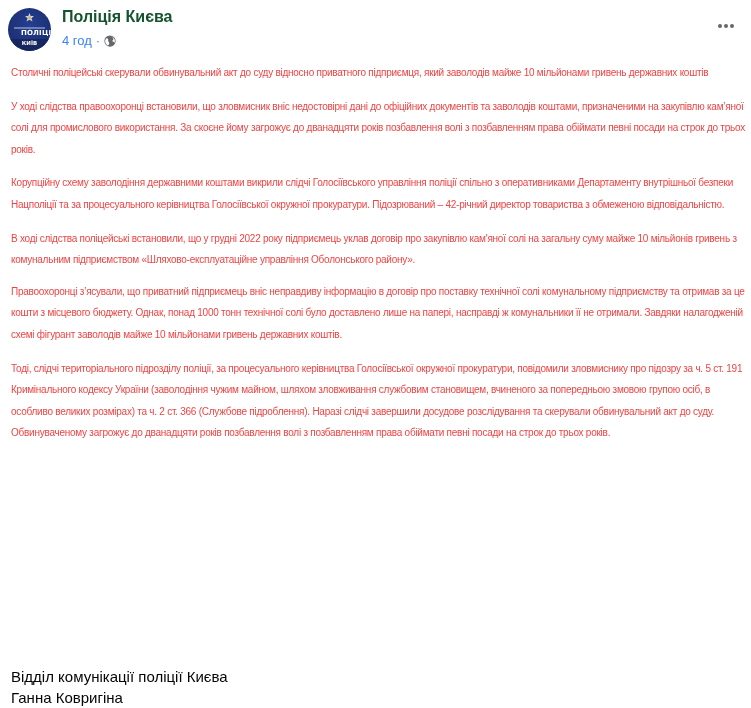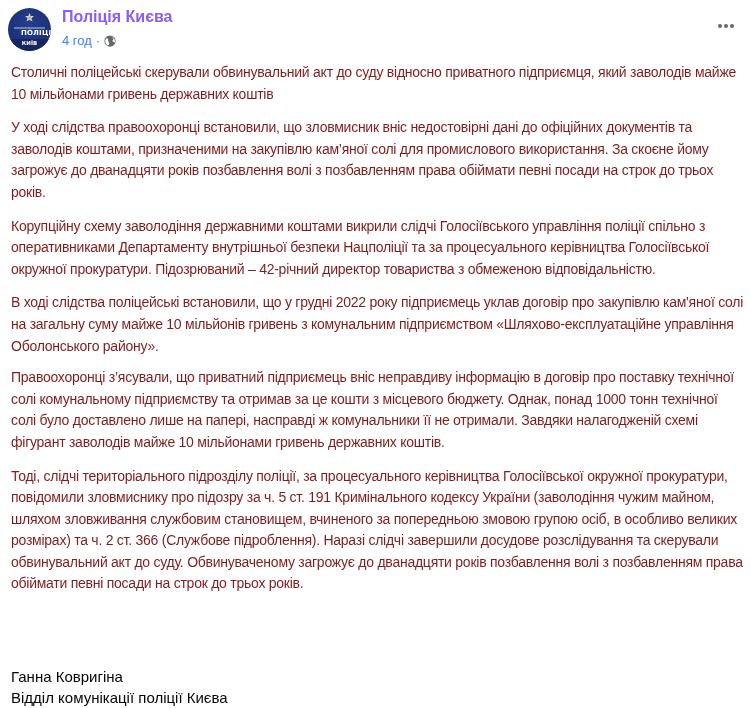--- a/index.html
+++ b/index.html
@@ -62,21 +62,21 @@
     color: #ffffff;
     font-weight: bold;
     line-height: 9px;
     font-family: "DejaVu Sans", sans-serif;
   }
   .page-name {
     position: absolute;
     left: 62px; top: 8px;
     font-size: 16px;
     font-weight: bold;
-    color: #8b5cf6;
+    color: #14532d;
     cursor: pointer;
   }
   .meta {
     position: absolute;
     left: 62px; top: 33px;
     font-size: 13px;
     color: #3b82f6;
     display: flex;
     align-items: center;
   }
@@ -98,23 +98,23 @@
     width: 4px; height: 4px;
     border-radius: 50%;
     background: #65676b;
     margin: 0 1px;
     display: inline-block;
   }
   .post-body {
     position: absolute;
     left: 11px; top: 62px;
     width: 735px;
-    font-size: 14px;
+    font-size: 10px;
     line-height: 21.6px;
-    color: #7f1d1d;
+    color: #ef4444;
     letter-spacing: -0.25px;
   }
   .post-body p {
     margin: 0 0 12px 0;
   }
   .post-body p.tight { margin-bottom: 10px; }
   .signature {
     position: absolute;
     left: 11px; top: 666px;
     font-size: 15px;
@@ -158,15 +158,15 @@
 <div class="post-body">
   <p>Столичні поліцейські скерували обвинувальний акт до суду відносно приватного підприємця, який заволодів майже 10 мільйонами гривень державних коштів</p>
   <p>У ході слідства правоохоронці встановили, що зловмисник вніс недостовірні дані до офіційних документів та заволодів коштами, призначеними на закупівлю кам’яної солі для промислового використання. За скоєне йому загрожує до дванадцяти років позбавлення волі з позбавленням права обіймати певні посади на строк до трьох років.</p>
   <p>Корупційну схему заволодіння державними коштами викрили слідчі Голосіївського управління поліції спільно з оперативниками Департаменту внутрішньої безпеки Нацполіції та за процесуального керівництва Голосіївської окружної прокуратури. Підозрюваний – 42-річний директор товариства з обмеженою відповідальністю.</p>
   <p class="tight">В ході слідства поліцейські встановили, що у грудні 2022 року підприємець уклав договір про закупівлю кам'яної солі на загальну суму майже 10 мільйонів гривень з комунальним підприємством «Шляхово-експлуатаційне управління Оболонського району».</p>
   <p>Правоохоронці з’ясували, що приватний підприємець вніс неправдиву інформацію в договір про поставку технічної солі комунальному підприємству та отримав за це кошти з місцевого бюджету. Однак, понад 1000 тонн технічної солі було доставлено лише на папері, насправді ж комунальники її не отримали. Завдяки налагодженій схемі фігурант заволодів майже 10 мільйонами гривень державних коштів.</p>
   <p>Тоді, слідчі територіального підрозділу поліції, за процесуального керівництва Голосіївської окружної прокуратури,  повідомили зловмиснику про підозру за ч. 5 ст. 191 Кримінального кодексу України (заволодіння чужим майном, шляхом зловживання службовим становищем, вчиненого за попередньою змовою групою осіб, в особливо великих розмірах) та ч. 2 ст. 366 (Службове підроблення). Наразі слідчі завершили досудове розслідування та скерували обвинувальний акт до суду. Обвинуваченому загрожує до дванадцяти років позбавлення волі з позбавленням права обіймати певні посади на строк до трьох років.</p>
 </div>
 
 <div class="signature">
+  <div>Відділ комунікації поліції Києва</div>
   <div>Ганна Ковригіна</div>
-  <div>Відділ комунікації поліції Києва</div>
 </div>
 
 </body></html>

